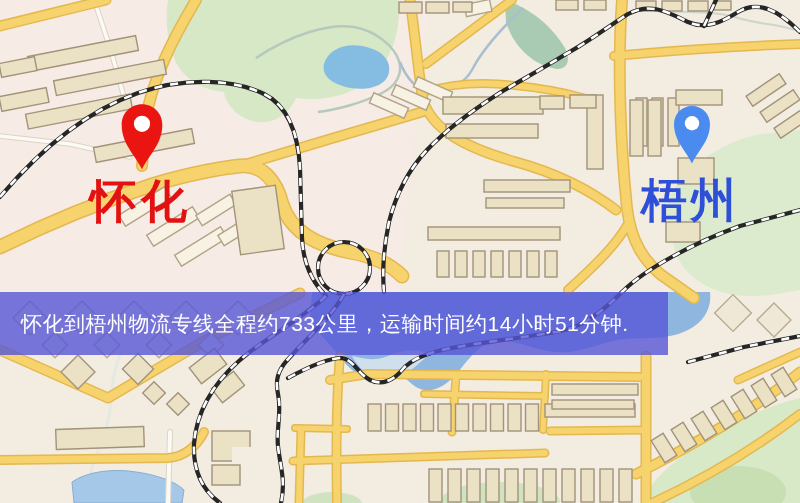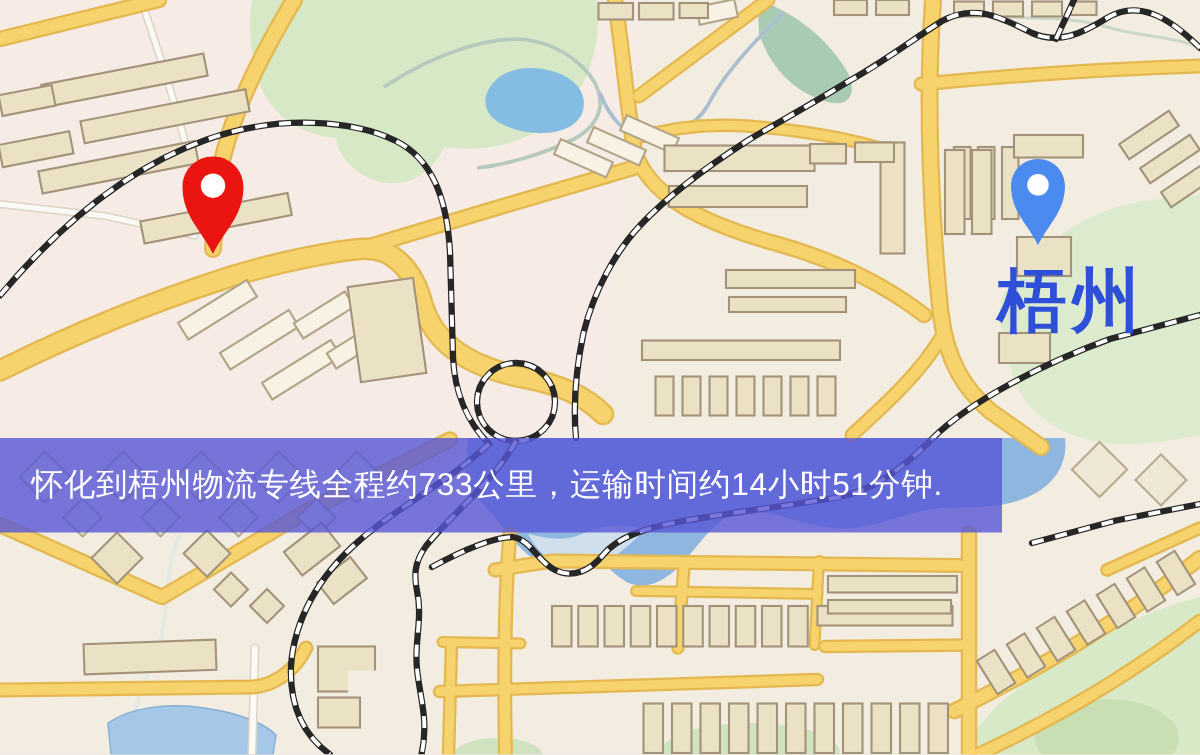--- a/index.html
+++ b/index.html
@@ -23,21 +23,21 @@
   .bld2{fill:#f7f2e4;stroke:#b2a487;stroke-width:1.4;}
   .bld3{fill:#efe8d6;stroke:#b9aa8e;stroke-width:1.4;}
 
   .pin{position:absolute;}
   .city-label{
     position:absolute;font-weight:bold;letter-spacing:5px;white-space:nowrap;
     font-size:46px;line-height:1;
   }
   .label-origin{left:90px;top:178px;color:#e31212;font-family:"Liberation Sans","DejaVu Sans",sans-serif;}
   .label-dest{left:641px;top:178px;color:#2e4fd8;font-weight:600;letter-spacing:3px;
-    font-family:"Liberation Serif","DejaVu Serif",serif;margin-left:24px;}
+    font-family:"Liberation Serif","DejaVu Serif",serif;}
   .banner{
     position:absolute;left:0;top:292px;width:668px;height:63px;
     background:rgba(86,86,215,0.80);
     color:#ffffff;font-size:21px;line-height:63px;padding-left:21px;
     box-sizing:border-box;white-space:nowrap;letter-spacing:0.5px;
   }
 </style>
 </head>
 <body>
 
@@ -278,19 +278,20 @@
   <svg class="pin" style="left:116px;top:99px;" width="52" height="74" viewBox="0 0 64 84">
     <path d="M32,83 C23,64 7,52 7,28 C7,14 18,3 32,3 C46,3 57,14 57,28 C57,52 41,64 32,83 Z" fill="#ea1510"></path>
     <circle cx="32" cy="27" r="10" fill="#ffffff"></circle>
   </svg>
 
   <svg class="pin" style="left:669px;top:101px;" width="46" height="66" viewBox="0 0 64 84">
     <path d="M32,83 C23,64 7,52 7,28 C7,14 18,3 32,3 C46,3 57,14 57,28 C57,52 41,64 32,83 Z" fill="#4b8bf0"></path>
     <circle cx="32" cy="27" r="10" fill="#ffffff"></circle>
   </svg>
 
+  <div class="city-label label-origin">怀化</div>
   <div class="city-label label-dest">梧州</div>
 
   <div class="banner">
     <span>怀化到梧州物流专线全程约733公里，运输时间约14小时51分钟.</span>
   </div>
 
 </div>
 
 </body></html>

